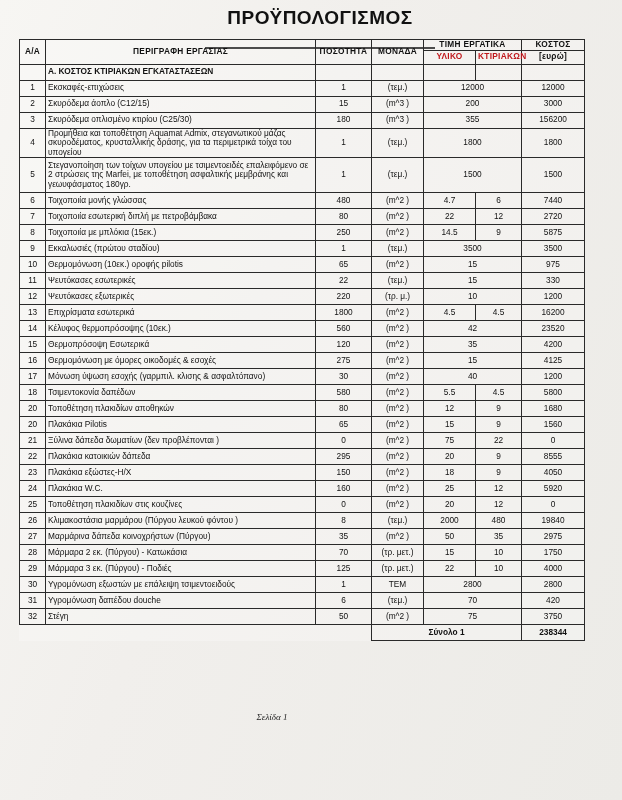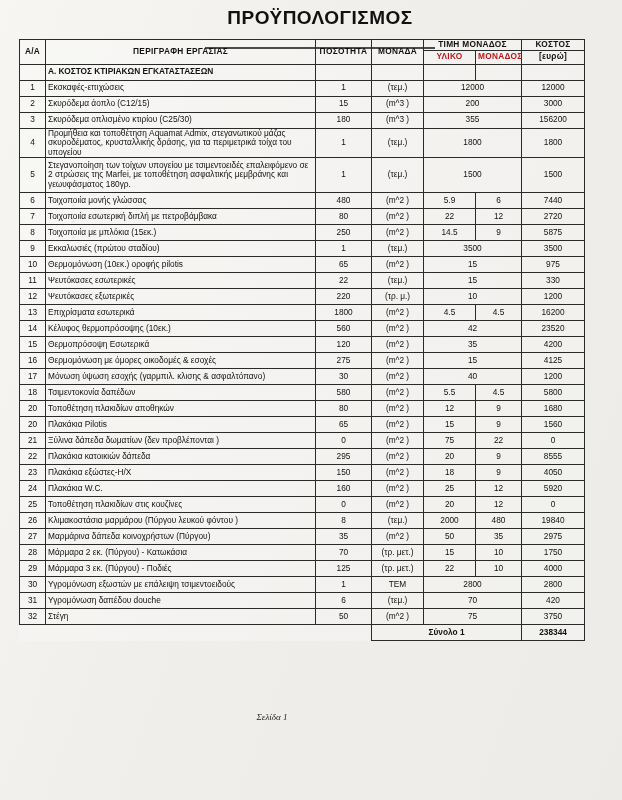--- a/index.html
+++ b/index.html
@@ -109,26 +109,26 @@
       <col class="pu1">
         <col class="pu2">
         <col class="cost">
     </colgroup>
     <tbody>
       <tr class="hdr">
         <td rowspan="2">Α/Α</td>
         <td rowspan="2">ΠΕΡΙΓΡΑΦΗ ΕΡΓΑΣΙΑΣ</td>
         <td rowspan="2">ΠΟΣΟΤΗΤΑ</td>
         <td rowspan="2">ΜΟΝΑΔΑ</td>
-        <td colspan="2">ΤΙΜΗ ΜΟΝΑΔΟΣ</td>
+        <td colspan="2">ΤΙΜΗ ΕΡΓΑΤΙΚΑ</td>
         <td>ΚΟΣΤΟΣ</td>
       </tr>
       <tr class="hdr hdr-sub">
         <td class="red">ΥΛΙΚΟ</td>
-        <td class="red">ΜΟΝΑΔΟΣ</td>
+        <td class="red">ΚΤΙΡΙΑΚΩΝ</td>
         <td>[ευρώ]</td>
       </tr>
 
       <tr class="sectionrow">
         <td></td>
         <td class="l red">Α. ΚΟΣΤΟΣ ΚΤΙΡΙΑΚΩΝ ΕΓΚΑΤΑΣΤΑΣΕΩΝ</td>
         <td></td>
         <td></td>
         <td></td>
         <td></td>
@@ -174,21 +174,21 @@
         <td class="c">(τεμ.)</td>
         <td class="c" colspan="2">1500</td>
         <td class="c">1500</td>
       </tr>
 
       <tr class="rowh">
         <td class="c">6</td>
         <td class="l">Τοιχοποιία μονής γλώσσας</td>
         <td class="c">480</td>
         <td class="c">(m^2 )</td>
-        <td class="c">5.9</td>
+        <td class="c">4.7</td>
         <td class="c">6</td>
         <td class="c">7440</td>
       </tr>
       <tr class="rowh">
         <td class="c">7</td>
         <td class="l">Τοιχοποιία εσωτερική διπλή με πετροβάμβακα</td>
         <td class="c">80</td>
         <td class="c">(m^2 )</td>
         <td class="c">22</td>
         <td class="c">12</td>

